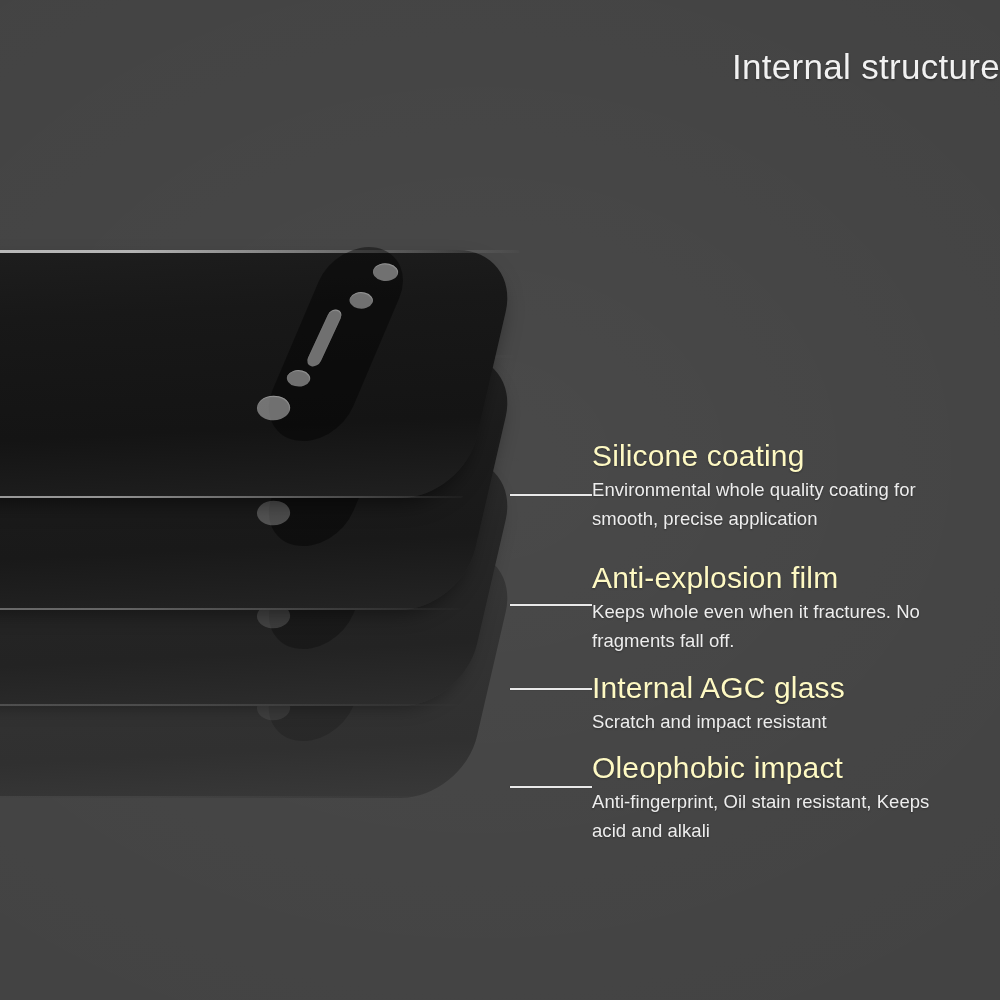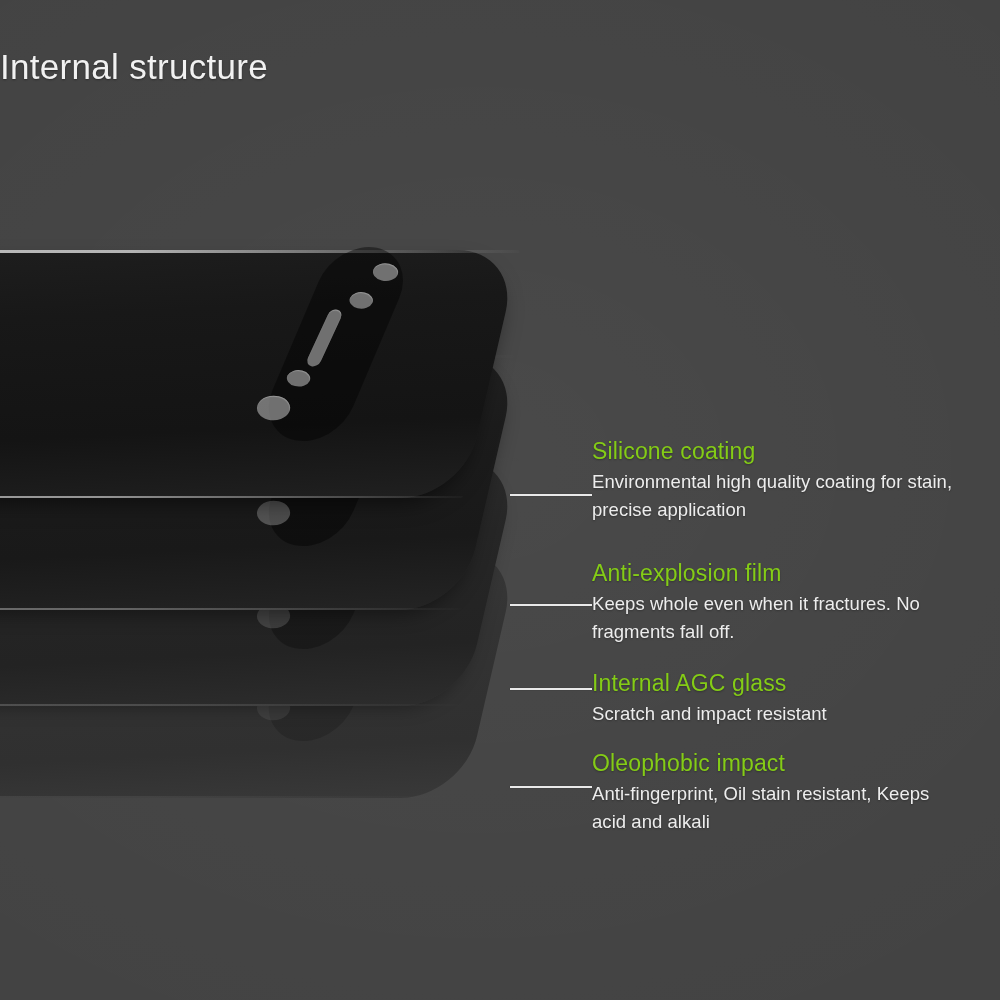--- a/index.html
+++ b/index.html
@@ -31,21 +31,21 @@
       radial-gradient(ellipse 120% 95% at 48% 46%, rgba(255,255,255,0.035) 0%, rgba(255,255,255,0.012) 42%, rgba(0,0,0,0.00) 68%, rgba(0,0,0,0.055) 100%);
     pointer-events: none;
   }
 
   
   #page-title {
     position: absolute;
     left: 0;
     right: 0;
     top: 24px;
-    text-align: left;
+    text-align: right;
     color: #f1f1f1;
     font-size: 35px;
     font-weight: 400;
     letter-spacing: 0.3px;
     text-shadow: 0 1px 2px rgba(0,0,0,0.35);
   }
 
   
   #protector-stack {
     position: absolute;
@@ -213,22 +213,22 @@
     width: 82px;
     height: 2px;
     background: #e9e9e9;
     box-shadow: 0 0 1px rgba(0,0,0,0.5);
   }
   .callout-text {
     position: absolute;
     left: 82px;
   }
   .callout-title {
-    color: #84cc16;
-    font-size: 23px;
+    color: #fef9c3;
+    font-size: 30px;
     font-weight: 400;
     line-height: 1.18;
     letter-spacing: 0.15px;
     margin: 0 0 3px 0;
     text-shadow: 0 1px 2px rgba(0,0,0,0.3);
   }
   .callout-desc {
     color: #ededed;
     font-size: 18.5px;
     font-weight: 400;
@@ -314,21 +314,21 @@
         <div class="cut cut-camera"></div>
       </div>
     </div>
 
   </div>
 
   <div class="callout" id="callout-1">
     <div class="leader-line"></div>
     <div class="callout-text">
       <p class="callout-title">Silicone coating</p>
-      <p class="callout-desc">Environmental high quality coating for stain, precise application</p>
+      <p class="callout-desc">Environmental whole quality coating for smooth, precise application</p>
     </div>
   </div>
 
   <div class="callout" id="callout-2">
     <div class="leader-line"></div>
     <div class="callout-text">
       <p class="callout-title">Anti-explosion film</p>
       <p class="callout-desc">Keeps whole even when it fractures. No fragments fall off.</p>
     </div>
   </div>

